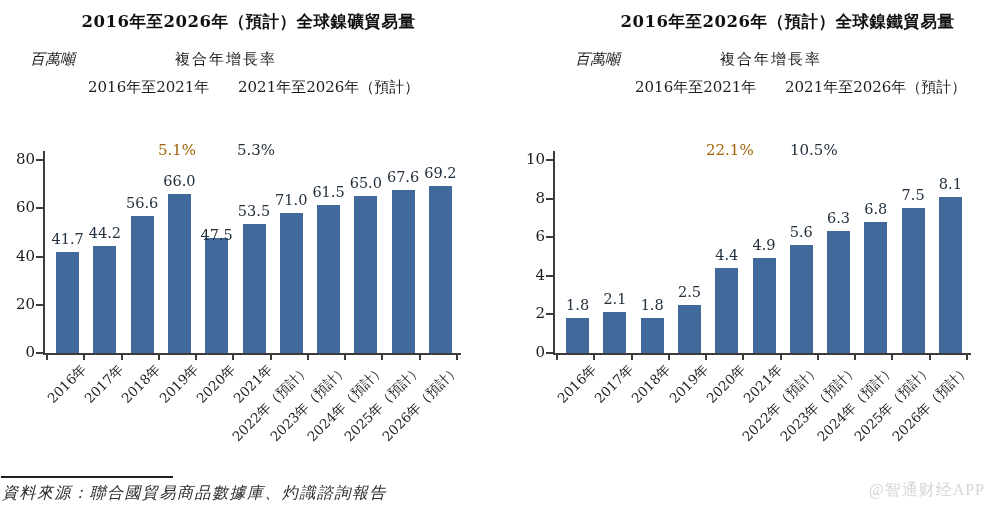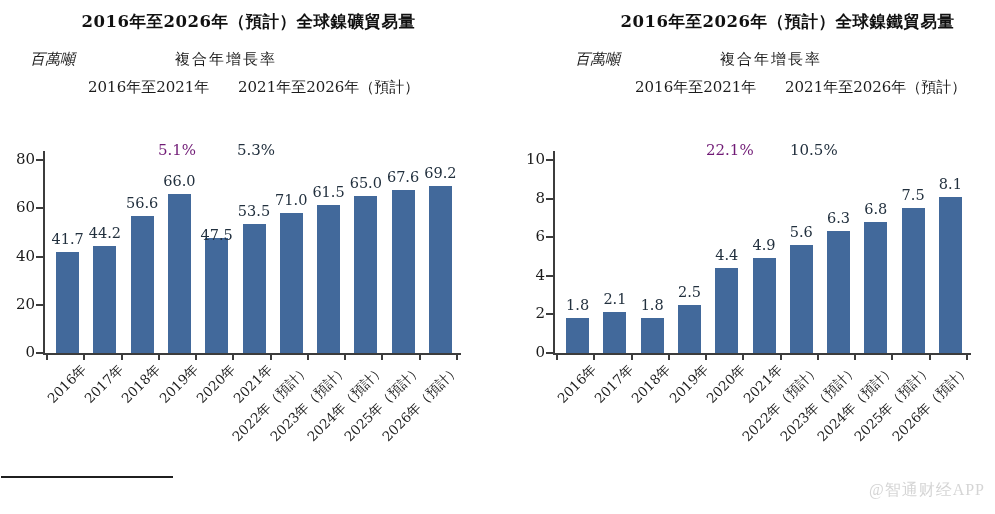--- a/index.html
+++ b/index.html
@@ -15,21 +15,21 @@
   .chart-title {
     position:absolute; top:11px; left:0; width:100%; text-align:center;
     font-size:16.5px; font-weight:bold; color:#111; letter-spacing:0.5px; white-space:nowrap;
   }
   .panel.right .chart-title { transform:translateX(35px); }
 
   .unit-label { position:absolute; top:50px; left:30px; font-size:15px; font-style:italic; color:#1c1c1c; }
   .cagr-header { position:absolute; top:50px; left:175px; font-size:15px; color:#1c1c1c; letter-spacing:2px; }
   .cagr-period-0 { position:absolute; top:78px; left:88px;  font-size:15px; color:#1c1c1c; white-space:nowrap; }
   .cagr-period-1 { position:absolute; top:78px; left:238px; font-size:15px; color:#1c1c1c; white-space:nowrap; }
-  .cagr-value-0 { position:absolute; top:141px; left:158px; font-size:15px; color:#701a75; }
+  .cagr-value-0 { position:absolute; top:141px; left:158px; font-size:15px; color:#a16207; }
   .cagr-value-1 { position:absolute; top:141px; left:237px; font-size:15px; color:#22303e; }
   .panel.right .unit-label    { left:65px; }
   .panel.right .cagr-header   { left:210px; }
   .panel.right .cagr-period-0 { left:125px; }
   .panel.right .cagr-period-1 { left:275px; }
   .panel.right .cagr-value-0  { left:196px; }
   .panel.right .cagr-value-1  { left:280px; }
 
   .plot { position:absolute; left:45px; top:160px; width:410px; height:193px; }
   .axis-y { position:absolute; left:-2px; top:-9px; width:2px; height:204px; background:#3c3c3c; }
@@ -193,15 +193,16 @@
         <div class="bar" style="left: 346.591px; width: 23px; height: 144.75px; background: rgb(66, 105, 155);"></div>
         <div class="bar-value-label" style="left: 332.091px; top: 27.25px;">7.5</div>
         <div class="x-label" style="right: 41.9091px;">2025年（預計）</div>
         <div class="bar" style="left: 383.864px; width: 23px; height: 156.33px; background: rgb(66, 105, 155);"></div>
         <div class="bar-value-label" style="left: 369.364px; top: 15.67px;">8.1</div>
         <div class="x-label" style="right: 4.63636px;">2026年（預計）</div>
       </div>
   </div>
 
   <div class="footer-rule"></div>
+  <div class="source-note">資料來源：聯合國貿易商品數據庫、灼識諮詢報告</div>
   <div class="watermark">@智通财经APP</div>
 
 </div>
 
 </body></html>

